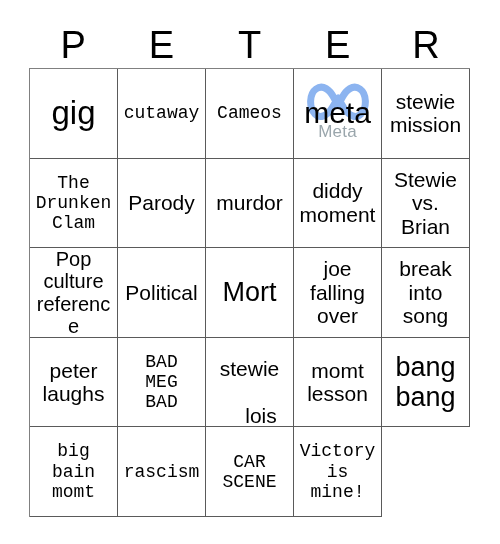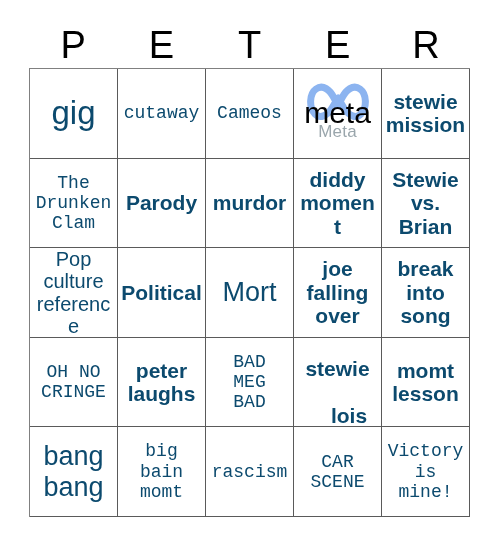--- a/index.html
+++ b/index.html
@@ -65,32 +65,32 @@
     justify-content: center;
     text-align: center;
     padding: 2px 3px;
     overflow: hidden;
     background: #ffffff;
   }
 
   .cell-text {
     display: block;
     width: 100%;
-    color: #0c4a6e;
+    color: #000000;
     line-height: 1.12;
     white-space: pre-line;
     word-break: break-word;
     position: relative;
     z-index: 2;
   }
 
   
   .fs-xl  { font-size: 33px; }
   .fs-lg  { font-size: 27px; }
-  .fs-md  { font-size: 21px; font-weight: bold; }
+  .fs-md  { font-size: 21px; }
   .fs-sm  { font-size: 18px; font-family: Liberation Mono, monospace; }
   .fs-xs  { font-size: 20px; }
 
   
   .meta-cell .meta-stack {
     position: relative;
     width: 100%;
     height: 100%;
     display: flex;
     align-items: center;
@@ -218,24 +218,20 @@
 falling
 over</span>
     </div>
     <div class="cell">
       <span class="cell-text fs-md">break
 into
 song</span>
     </div>
 
     <div class="cell">
-      <span class="cell-text fs-sm">OH NO
-CRINGE</span>
-    </div>
-    <div class="cell">
       <span class="cell-text fs-md">peter
 laughs</span>
     </div>
     <div class="cell">
       <span class="cell-text fs-sm">BAD
 MEG
 BAD</span>
     </div>
     <div class="cell">
       <span class="cell-text fs-md">

